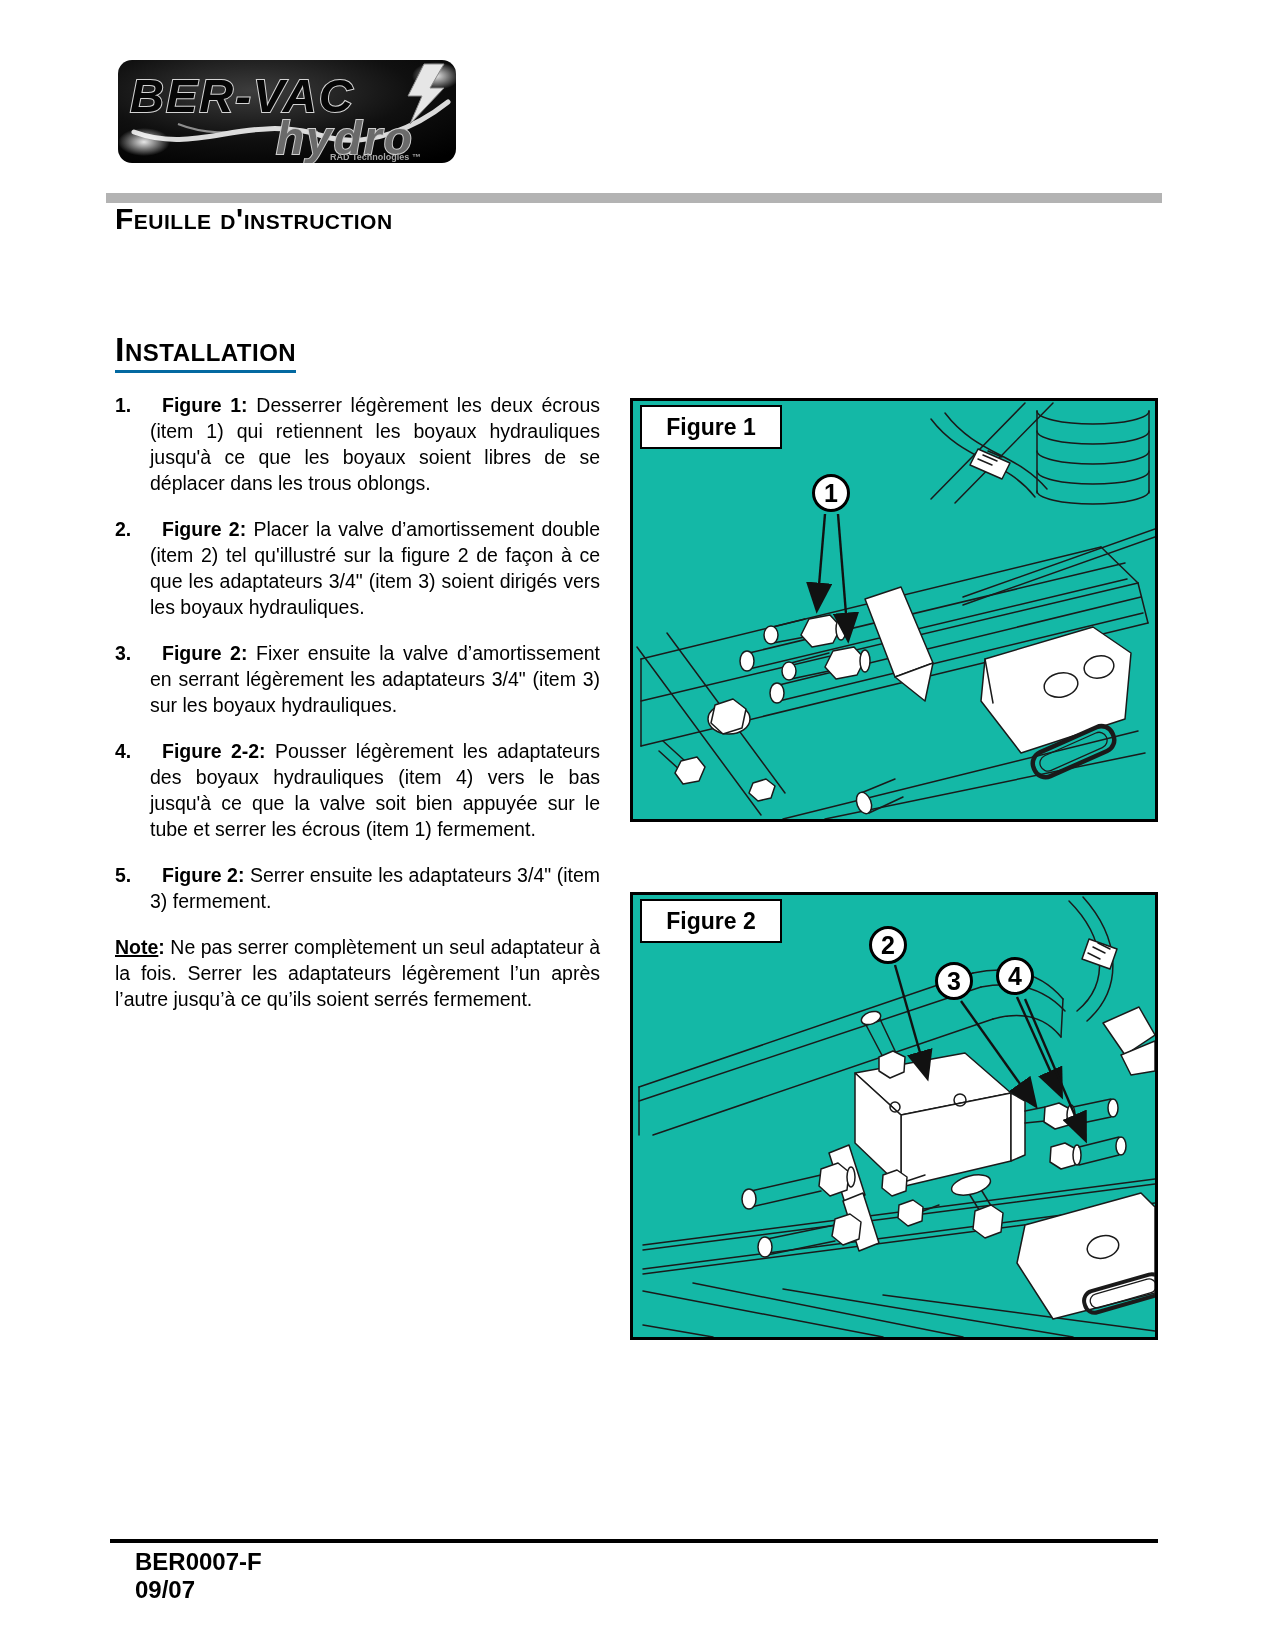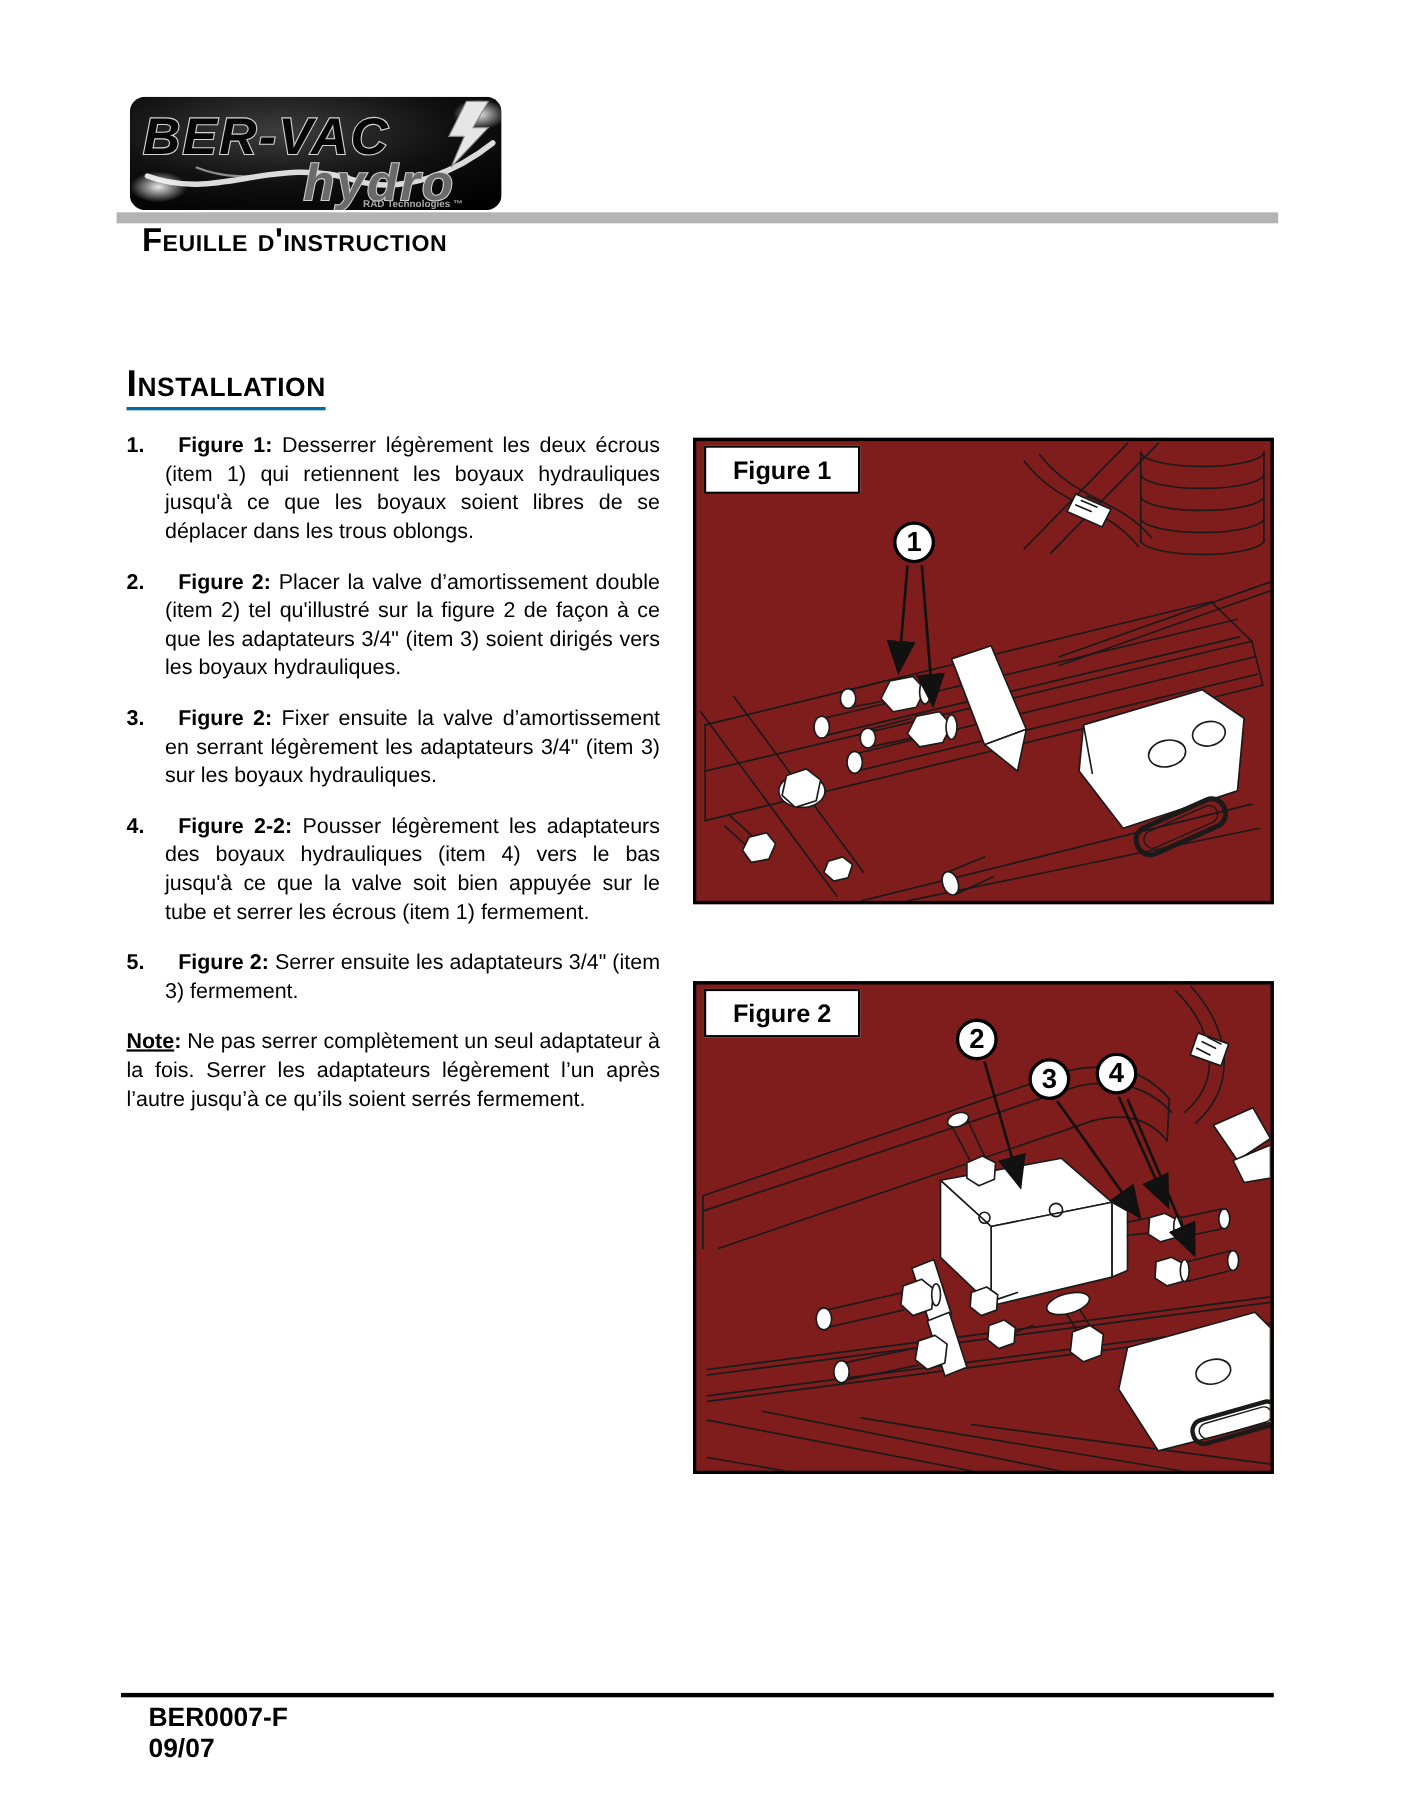--- a/index.html
+++ b/index.html
@@ -1,47 +1,47 @@
 <!DOCTYPE html>
 <html><head>
 <meta charset="utf-8">
 <style>
   html,body{margin:0;padding:0;background:#ffffff;}
   body{width:1275px;height:1650px;position:relative;overflow:hidden;
        font-family:"Liberation Sans",sans-serif;color:#000;}
 
   
-  .logo{position:absolute;left:118px;top:88px;width:292px;height:103px;}
+  .logo{position:absolute;left:118px;top:60px;width:292px;height:103px;}
 
   
   .gray-bar{position:absolute;left:106px;top:193px;width:1056px;height:10px;background:#b3b3b3;}
 
   
-  .hdr{position:absolute;left:129px;top:202px;width:1043px;display:flex;
+  .hdr{position:absolute;left:115px;top:202px;width:1043px;display:flex;
        justify-content:space-between;align-items:flex-start;gap:16px;}
   .hdr .doc-type,.hdr .doc-title{font-weight:bold;font-variant:small-caps;
        font-size:30px;letter-spacing:0.5px;white-space:nowrap;}
 
   
   .section-title{position:absolute;left:115px;top:330px;font-weight:bold;
        font-variant:small-caps;font-size:34px;letter-spacing:0.5px;
        border-bottom:3px solid #0369a1;padding-bottom:1px;display:inline-block;}
 
   
   .steps{position:absolute;left:115px;top:392px;width:485px;}
   .step{display:flex;font-size:19.5px;line-height:26px;margin-bottom:20px;}
   .step .num{flex:none;width:35px;font-weight:bold;}
   .step .body{flex:1;text-align:justify;}
   .ref{font-weight:bold;margin-left:12px;}
   .note{font-size:19.5px;line-height:26px;text-align:justify;}
   .note-label{font-weight:bold;text-decoration:underline;text-decoration-thickness:2px;}
   .note-colon{font-weight:bold;}
 
   
-  .figure{position:absolute;border:3px solid #000;background:#7f1d1d;}
+  .figure{position:absolute;border:3px solid #000;background:#14b8a6;}
   .fig1{left:630px;top:398px;width:522px;height:418px;}
   .fig2{left:630px;top:892px;width:522px;height:442px;}
   .fig-label{position:absolute;left:7px;top:4px;width:138px;height:40px;
        border:2px solid #000;background:#fff;display:flex;align-items:center;
        justify-content:center;font-weight:bold;font-size:23px;z-index:5;}
   .figure svg{position:absolute;left:0;top:0;}
   .callout{position:absolute;width:32px;height:32px;border:3px solid #000;border-radius:50%;
        background:#fff;display:flex;align-items:center;justify-content:center;
        font-weight:bold;font-size:25px;z-index:4;line-height:1;}
 

